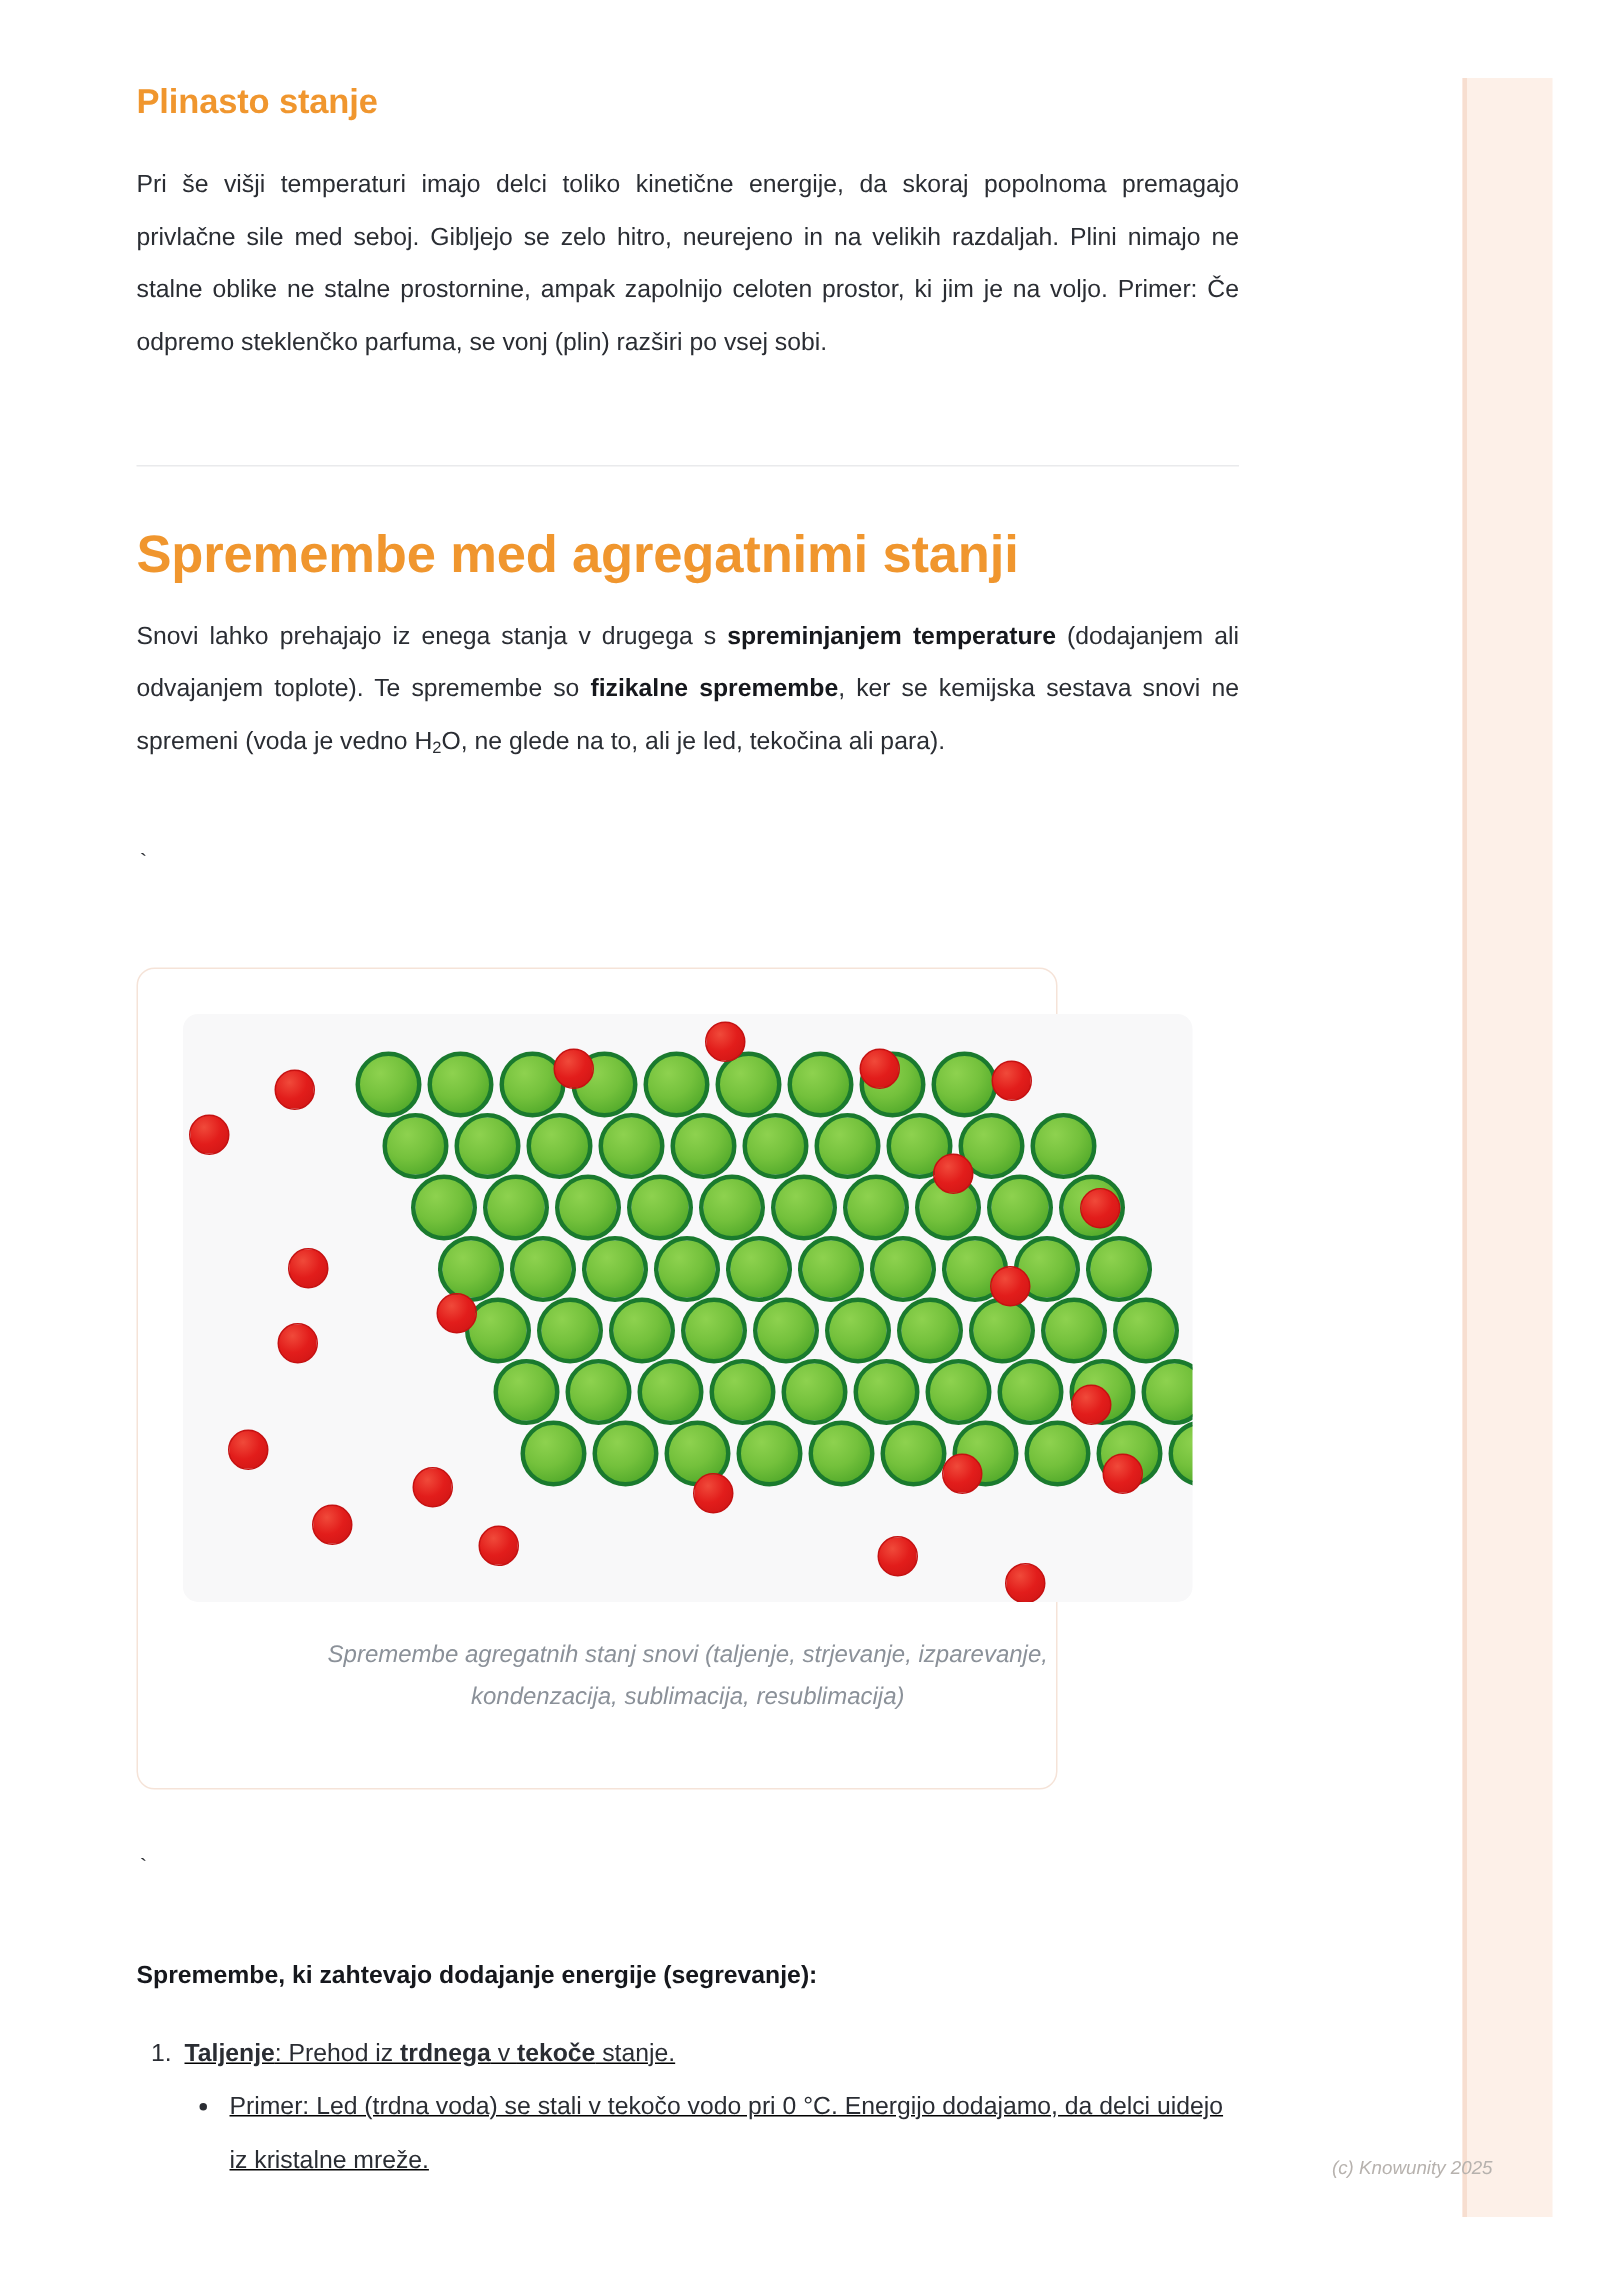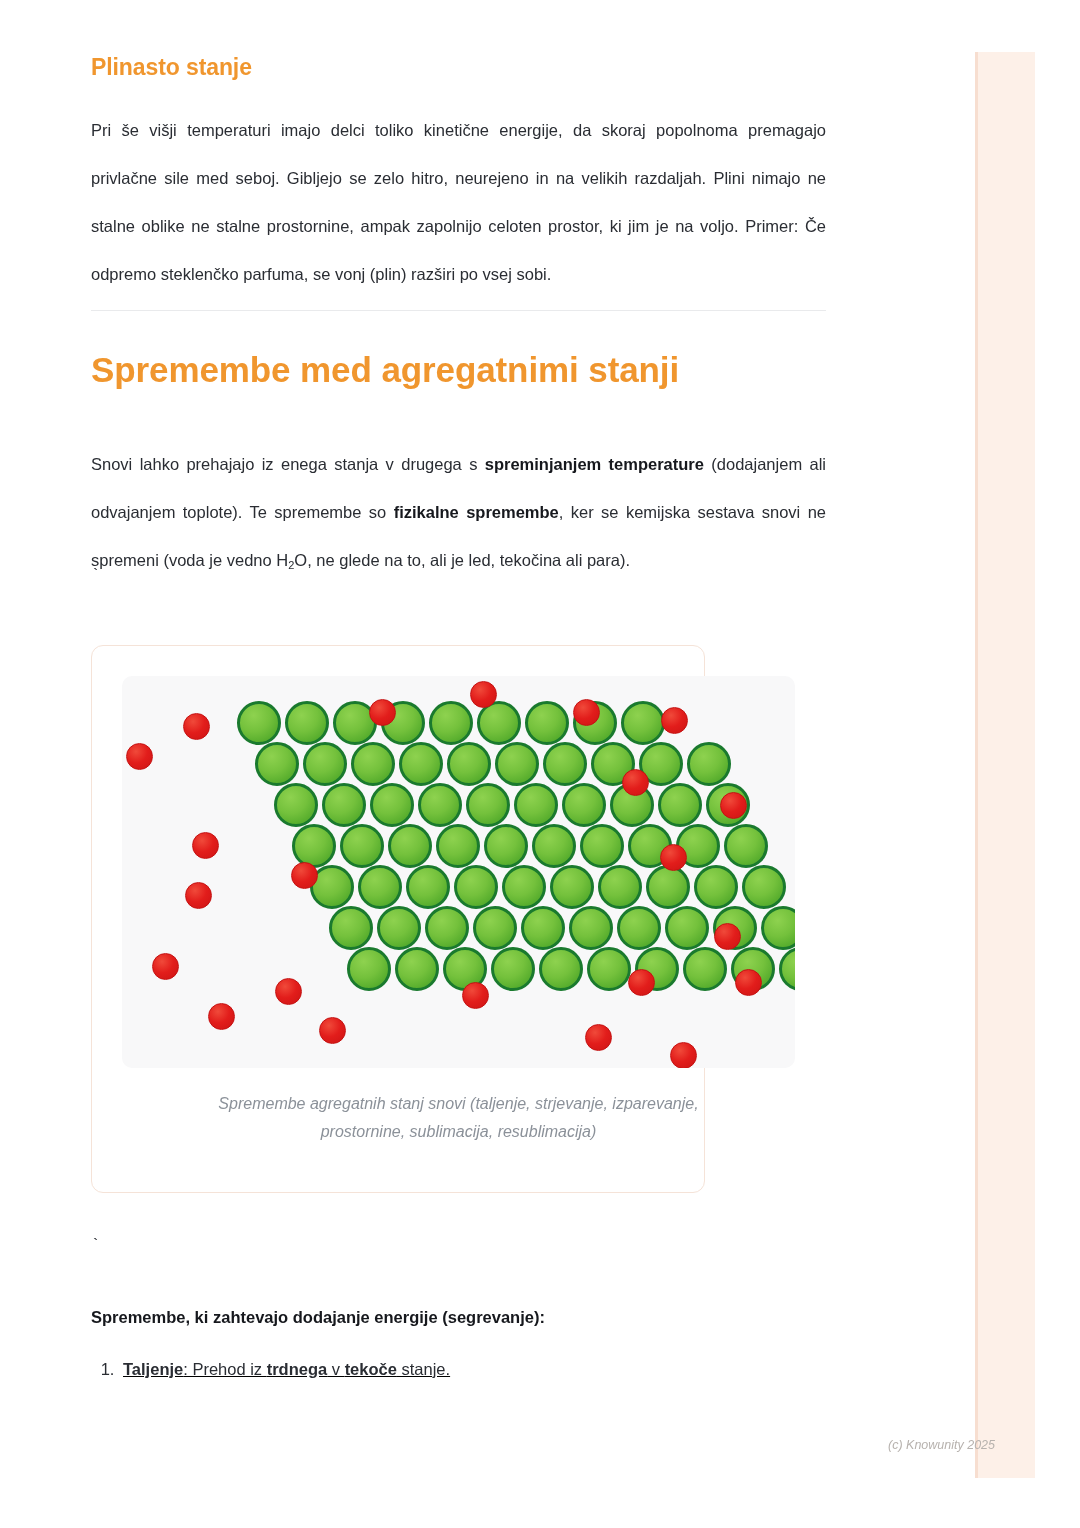--- a/index.html
+++ b/index.html
@@ -48,21 +48,21 @@
     color: #f0962e;
     margin: 0;
     letter-spacing: -0.1px;
   }
   h2.section-title.big {
     font-size: 35px;
   }
 
   p.body {
     font-size: 16.5px;
-    line-height: 48px;
+    line-height: 35px;
     color: #2a2d33;
     margin: 0;
     text-align: justify;
     text-justify: inter-word;
   }
   p.body b, .bold {
     font-weight: 700;
     color: #16181d;
   }
   sub.chem {
@@ -183,21 +183,21 @@
 </div>
 
 <div style="position:absolute;left:91px;top:310px;">
   <hr class="divider">
 </div>
 
 <div class="content" style="top:350px;">
   <h2 class="section-title big">Spremembe med agregatnimi stanji</h2>
 </div>
 
-<div class="content" style="top:407px;margin-top:33px;">
+<div class="content" style="top:407px;">
   <p class="body" id="para1"><span>Snovi lahko prehajajo iz enega stanja v drugega s </span><b>spreminjanjem temperature</b><span> (dodajanjem ali odvajanjem toplote). Te spremembe so </span><b>fizikalne spremembe</b><span>, ker se kemijska sestava snovi ne spremeni (voda je vedno H</span><sub class="chem">2</sub><span>O, ne glede na to, ali je led, tekočina ali para).</span></p>
 </div>
 
 <div style="position:absolute;left:91px;top:570px;" class="tick">`</div>
 
 <div class="figure-card">
   <div class="figure-inner" id="figure-inner">
       <div class="particle solid" style="left: 115px; top: 25px; z-index: 10;"></div>
       <div class="particle solid" style="left: 163px; top: 25px; z-index: 10;"></div>
       <div class="particle solid" style="left: 211px; top: 25px; z-index: 10;"></div>
@@ -285,29 +285,31 @@
       <div class="particle gas" style="left: 153px; top: 302px; z-index: 50;"></div>
       <div class="particle gas" style="left: 86px; top: 327px; z-index: 50;"></div>
       <div class="particle gas" style="left: 197px; top: 341px; z-index: 50;"></div>
       <div class="particle gas" style="left: 340px; top: 306px; z-index: 50;"></div>
       <div class="particle gas" style="left: 506px; top: 293px; z-index: 50;"></div>
       <div class="particle gas" style="left: 463px; top: 348px; z-index: 50;"></div>
       <div class="particle gas" style="left: 548px; top: 366px; z-index: 50;"></div>
     </div>
   <div class="figure-caption">
     <span>Spremembe agregatnih stanj snovi (taljenje, strjevanje, izparevanje,</span><br>
-    <span>prostornine, sublimacija, resublimacija)</span>
+    <span>kondenzacija, sublimacija, resublimacija)</span>
   </div>
 </div>
 
 <div style="position:absolute;left:91px;top:1240px;" class="tick">`</div>
 
 <div class="content" style="top:1302px;">
   <div class="list-heading">Spremembe, ki zahtevajo dodajanje energije (segrevanje):</div>
 </div>
 
 <div class="content" style="top:1352px;text-decoration:underline;">
   <ol class="numbered" id="numbered-list">
-      <li><span><b>Taljenje</b><span>: Prehod iz </span><b>trdnega</b><span> v </span><b>tekoče</b><span> stanje.</span></span></li>
+      <li><span><b>Taljenje</b><span>: Prehod iz </span><b>trdnega</b><span> v </span><b>tekoče</b><span> stanje.</span></span><ul class="sub">
+          <li>Primer: Led (trdna voda) se stali v tekočo vodo pri 0 °C. Energijo dodajamo, da delci uidejo iz kristalne mreže.</li>
+        </ul></li>
     </ol>
 </div>
 
 <div class="watermark">(c) Knowunity 2025</div>
 
 </body></html>

